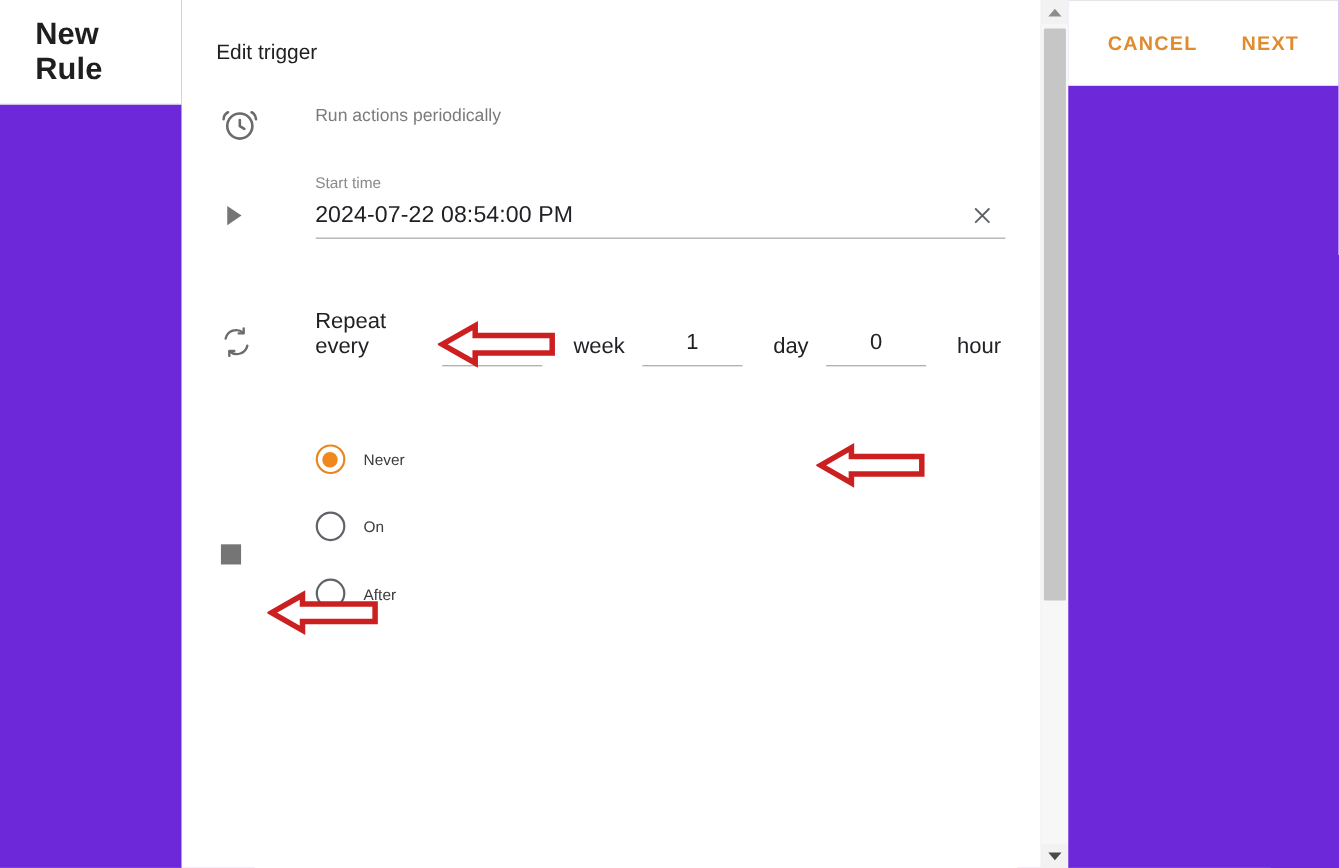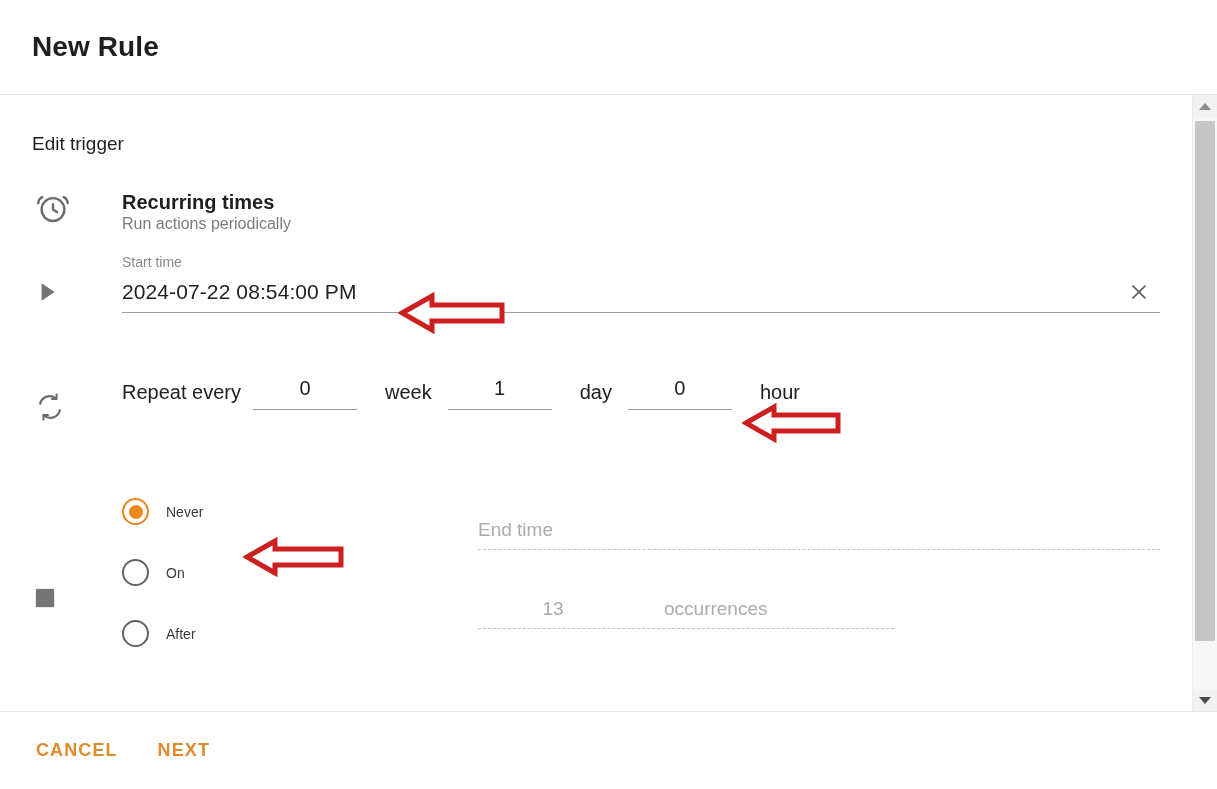--- a/index.html
+++ b/index.html
@@ -14,22 +14,22 @@
     color: #202124;
     overflow: hidden;
     position: relative;
   }
 
   
   .dialog {
     position: absolute;
     inset: 0;
     display: flex;
-    flex-direction: column;
-    background: #f97316;
+    flex-direction: row;
+    background: #6d28d9;
   }
 
   
   .corner-artifact {
     position: absolute;
     left: 0;
     top: 0;
     width: 14px;
     height: 12px;
     overflow: hidden;
@@ -358,21 +358,20 @@
           <span>
             <svg width="38" height="38" viewBox="0 0 24 24" fill="none" stroke="#6b6b6b" stroke-width="1.5" stroke-linecap="round" stroke-linejoin="round">
               <circle cx="12" cy="13" r="7.2"></circle>
               <path d="M12 9.6 L12 13 L14.6 14.6"></path>
               <path d="M5.2 5.1 C3.6 5.9 2.8 7.4 2.7 9.0"></path>
               <path d="M18.8 5.1 C20.4 5.9 21.2 7.4 21.3 9.0"></path>
             </svg>
           </span>
         </div>
         <div class="trigger-texts">
-          <div class="trigger-name">Recurring times</div>
           <div class="trigger-desc">Run actions periodically</div>
         </div>
       </div>
 
       <div class="form-row start-row">
         <div class="icon-col">
           <span style="margin-top:18px;">
             <svg width="26" height="26" viewBox="0 0 24 24">
               <path d="M7 4 L19 12 L7 20 Z" fill="#757575"></path>
             </svg>
@@ -439,27 +438,20 @@
               <div class="radio-line">
                 <span class="radio"></span>
                 <span class="radio-text">On</span>
               </div>
               <div class="radio-line">
                 <span class="radio"></span>
                 <span class="radio-text">After</span>
               </div>
             </div>
 
-            <div class="ends-right">
-              <div class="disabled-field endtime-field">End time</div>
-              <div class="occ-field">
-                <span class="occ-num">13</span>
-                <span class="occ-unit">occurrences</span>
-              </div>
-            </div>
 
           </div>
         </div>
       </div>
 
     </div>
 
     <div class="scrollbar">
       <div class="sb-btn">
         <span class="tri-up"></span>

